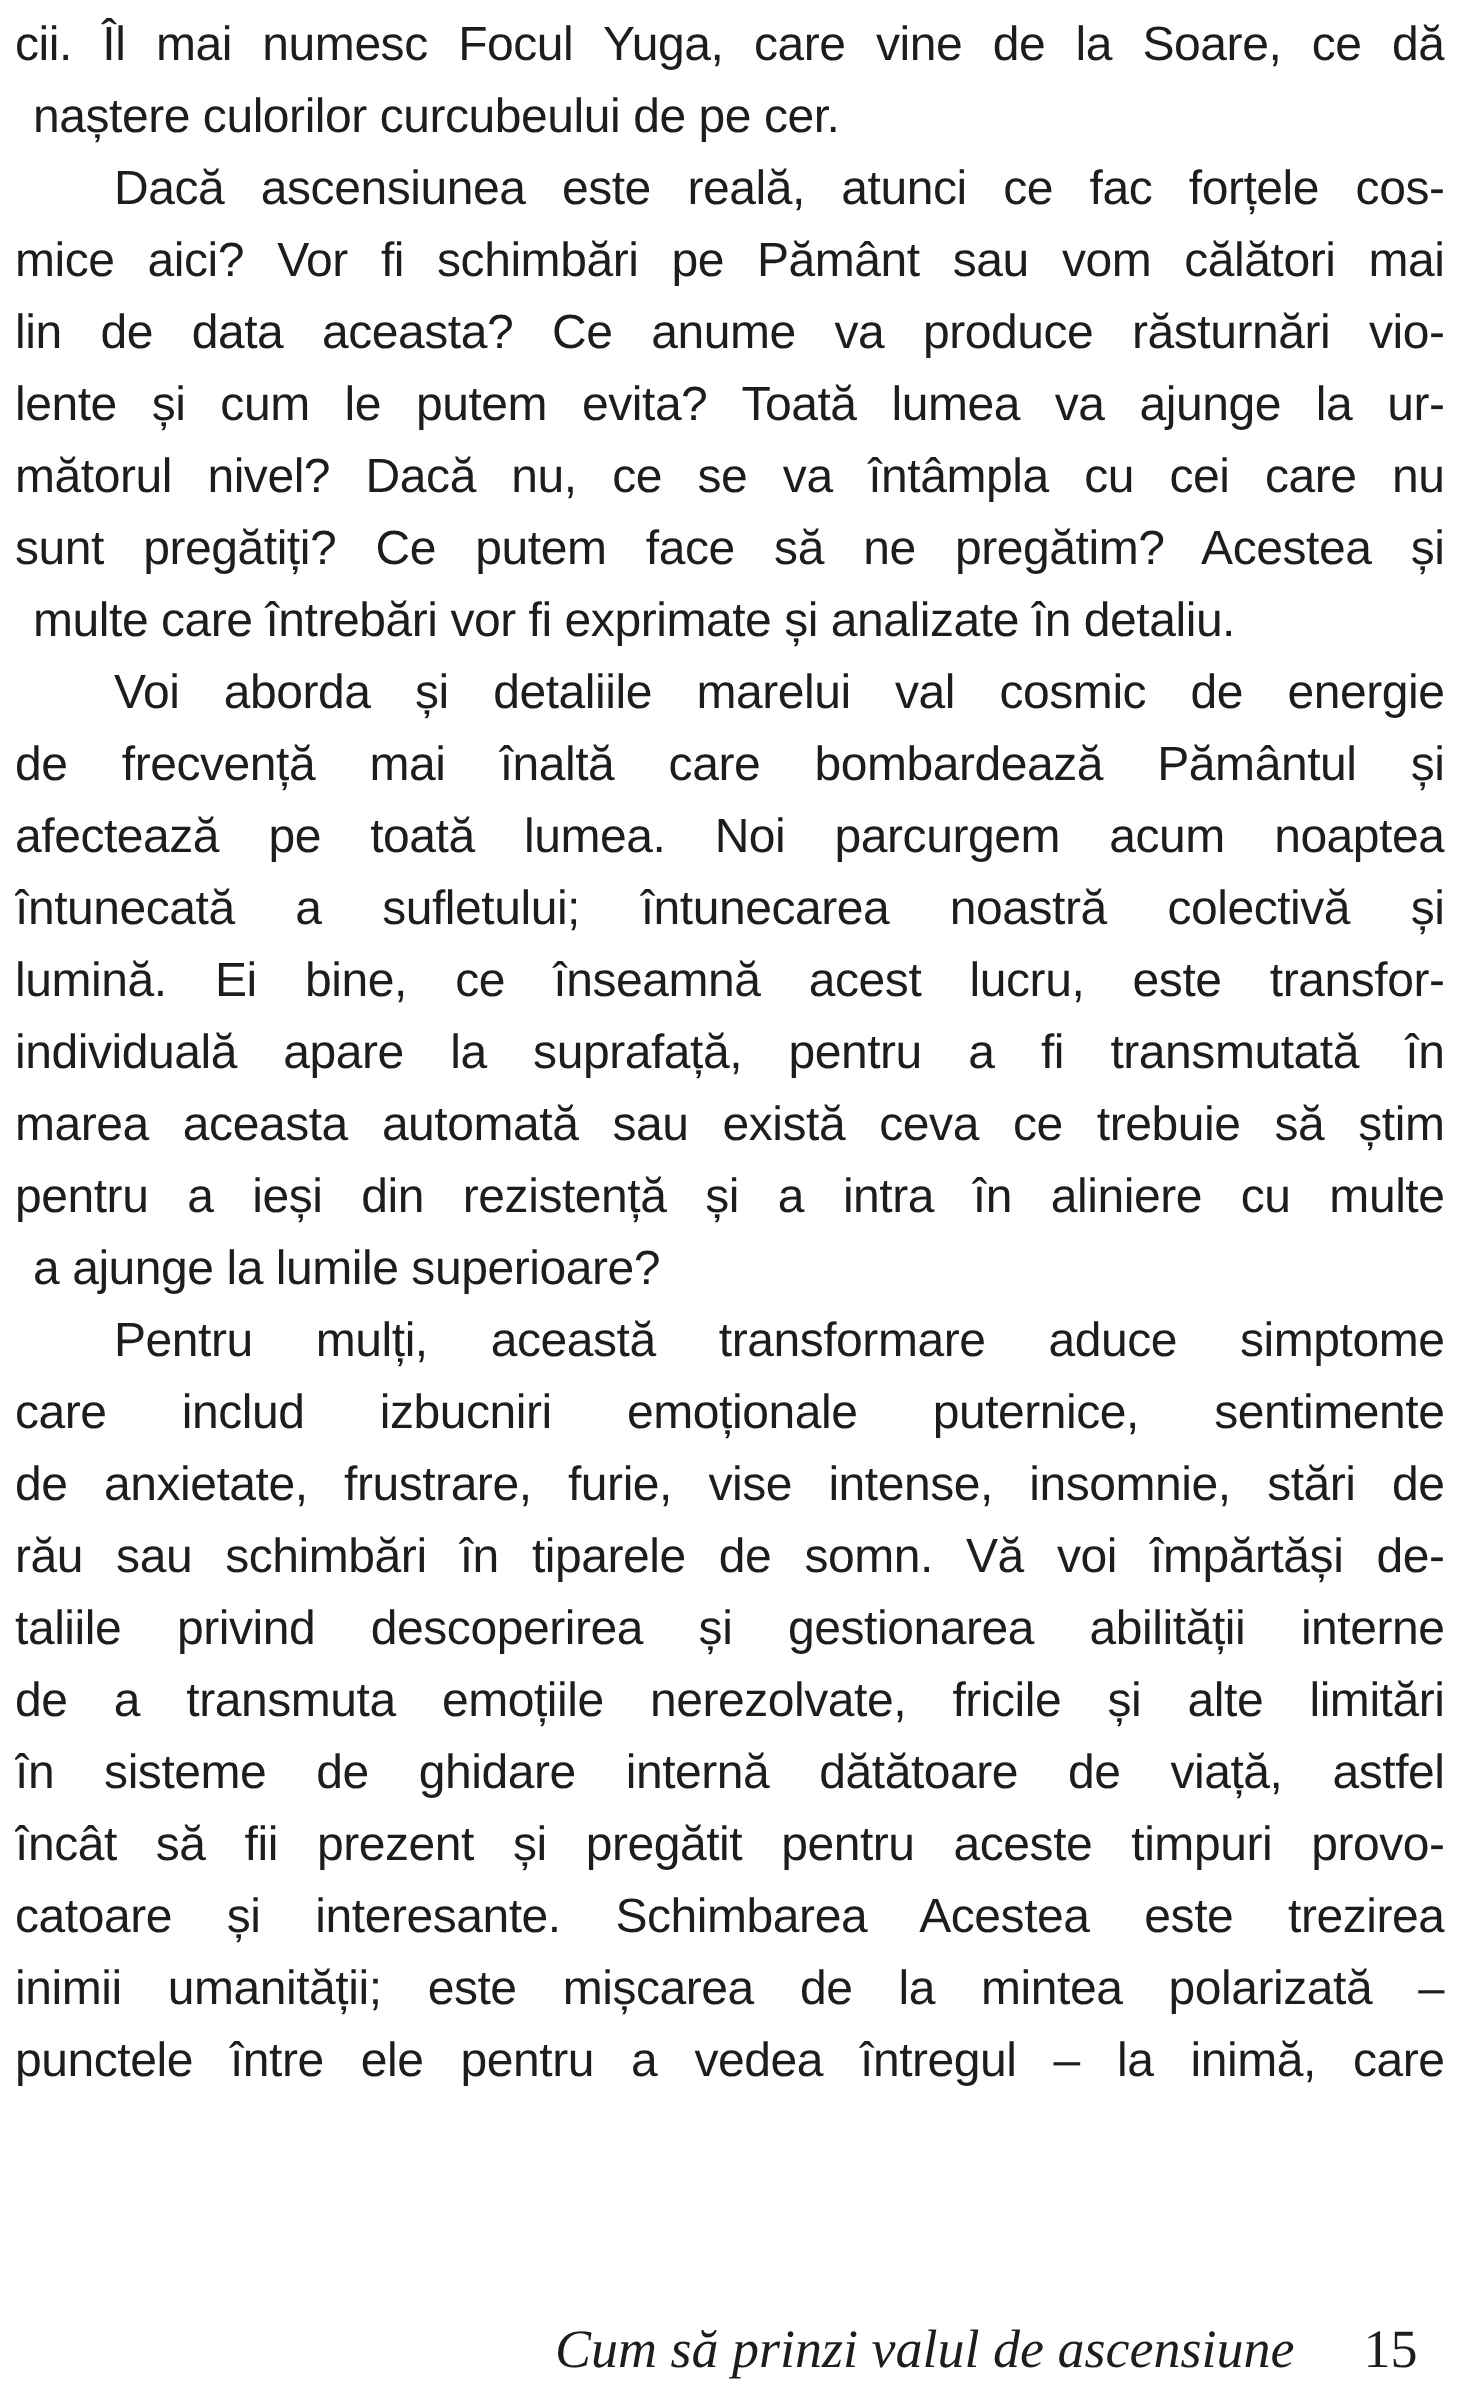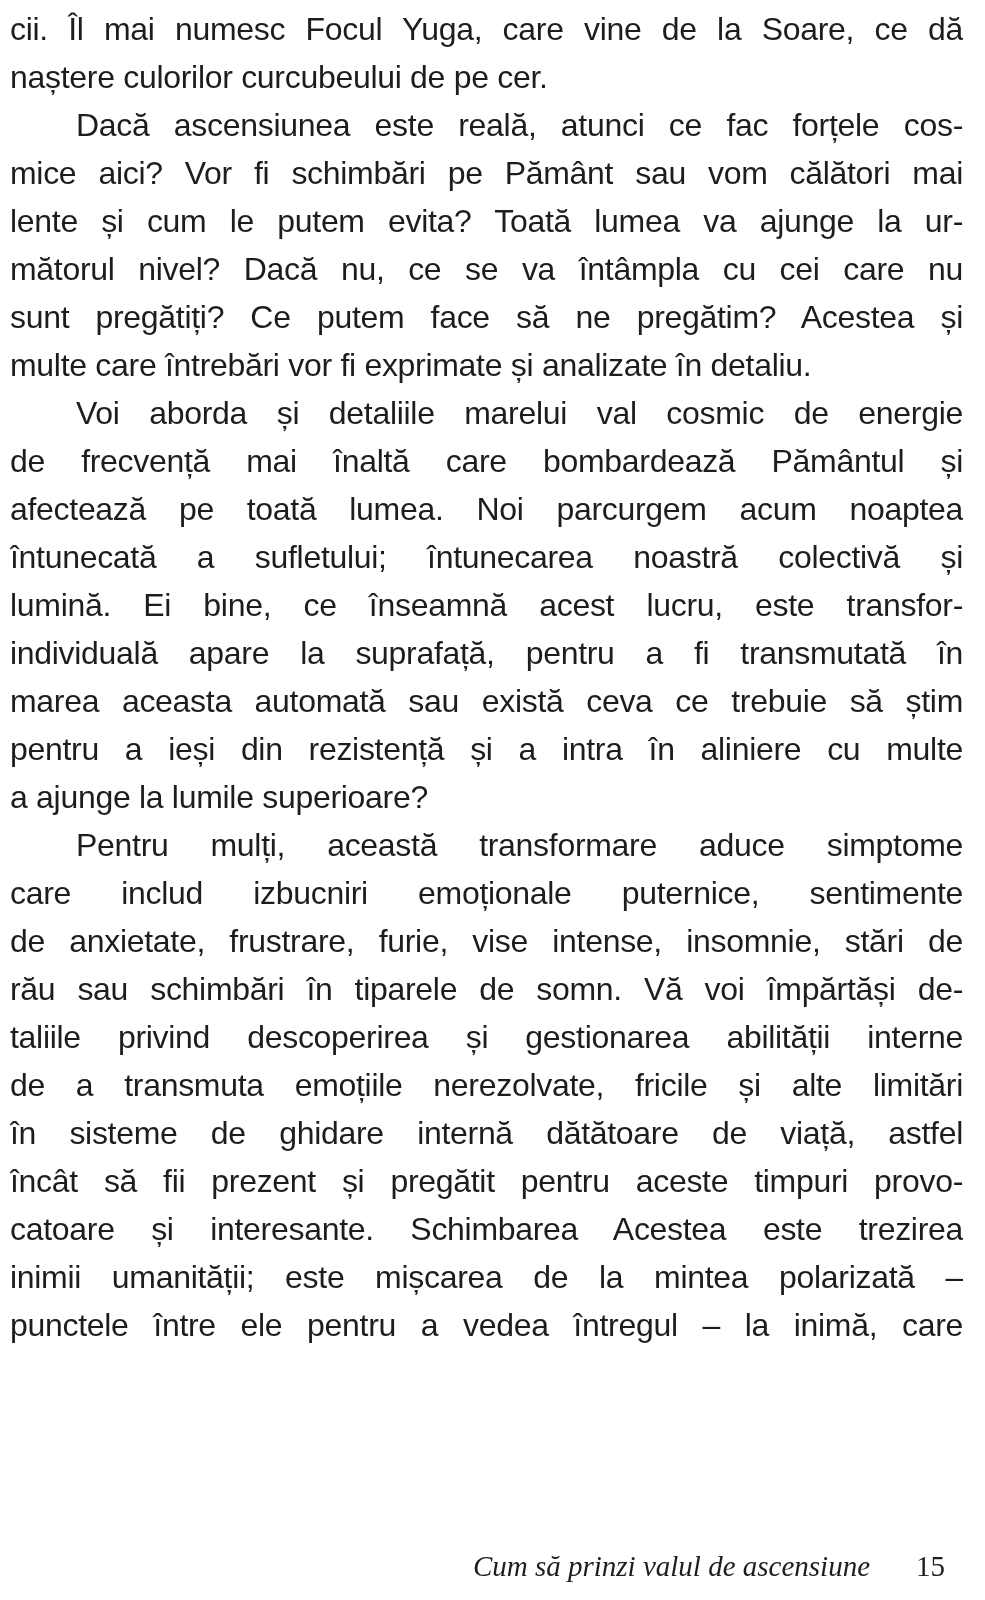--- a/index.html
+++ b/index.html
@@ -31,50 +31,52 @@
     text-align: justify;
     text-align-last: justify;
     overflow: hidden;
   }
   .line.indent {
     text-indent: 66px;
   }
   .line.flush-left {
     text-align: left;
     text-align-last: left;
+    margin-left: 12px;
   }
   .running-footer {
     position: absolute;
     left: 0;
     right: 55px;
     top: 1540px;
     text-align: right;
     font-family: "Liberation Serif", "DejaVu Serif", serif;
     color: #1d1d1d;
-    font-size: 29px;
+    font-size: 36px;
     line-height: 52px;
     white-space: nowrap;
   }
   .book-title {
     font-style: italic;
   }
   .page-number {
     font-style: normal;
     margin-left: 46px;
   }
 </style>
 </head>
 <body>
 
 <main class="page">
   <section class="body-text" id="body-text">
       <div class="line">cii. Îl mai numesc Focul Yuga, care vine de la Soare, ce dă</div>
       <div class="line flush-left">naștere culorilor curcubeului de pe cer.</div>
       <div class="line indent">Dacă ascensiunea este reală, atunci ce fac forțele cos-</div>
       <div class="line">mice aici? Vor fi schimbări pe Pământ sau vom călători mai</div>
+      <div class="line">lin de data aceasta? Ce anume va produce răsturnări vio-</div>
       <div class="line">lente și cum le putem evita? Toată lumea va ajunge la ur-</div>
       <div class="line">mătorul nivel? Dacă nu, ce se va întâmpla cu cei care nu</div>
       <div class="line">sunt pregătiți? Ce putem face să ne pregătim? Acestea și</div>
       <div class="line flush-left">multe care întrebări vor fi exprimate și analizate în detaliu.</div>
       <div class="line indent">Voi aborda și detaliile marelui val cosmic de energie</div>
       <div class="line">de frecvență mai înaltă care bombardează Pământul și</div>
       <div class="line">afectează pe toată lumea. Noi parcurgem acum noaptea</div>
       <div class="line">întunecată a sufletului; întunecarea noastră colectivă și</div>
       <div class="line">lumină. Ei bine, ce înseamnă acest lucru, este transfor-</div>
       <div class="line">individuală apare la suprafață, pentru a fi transmutată în</div>

